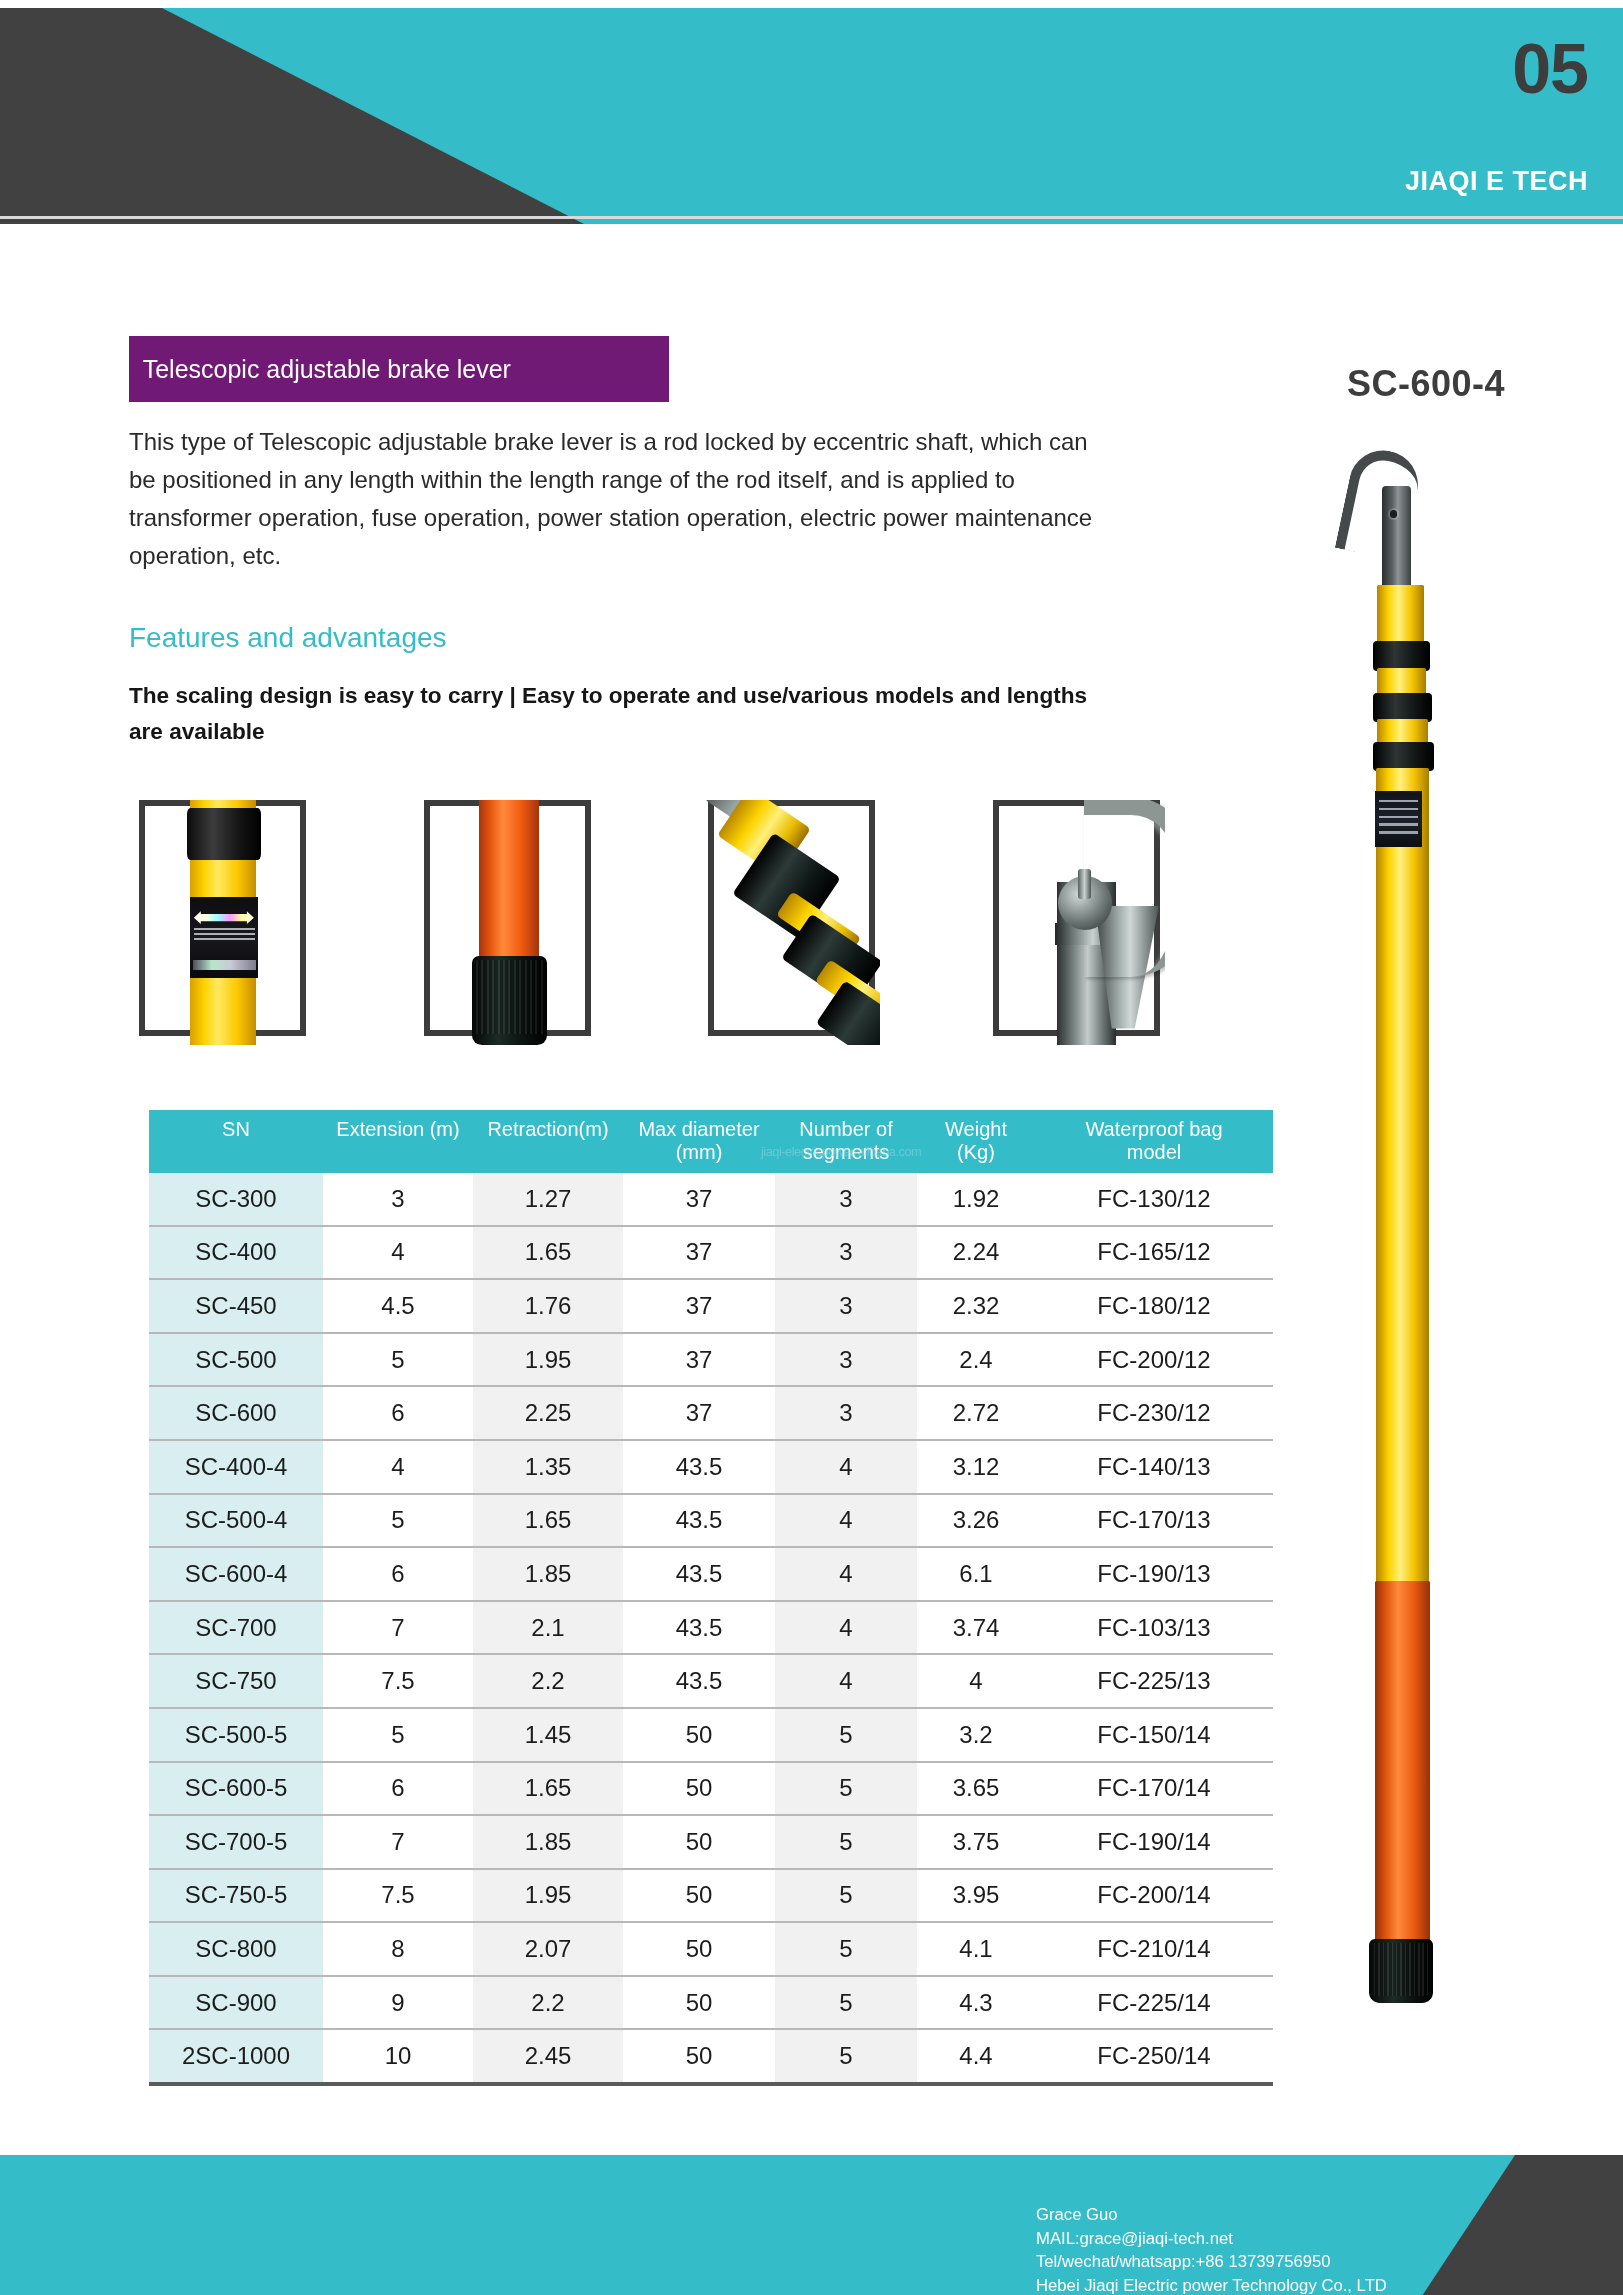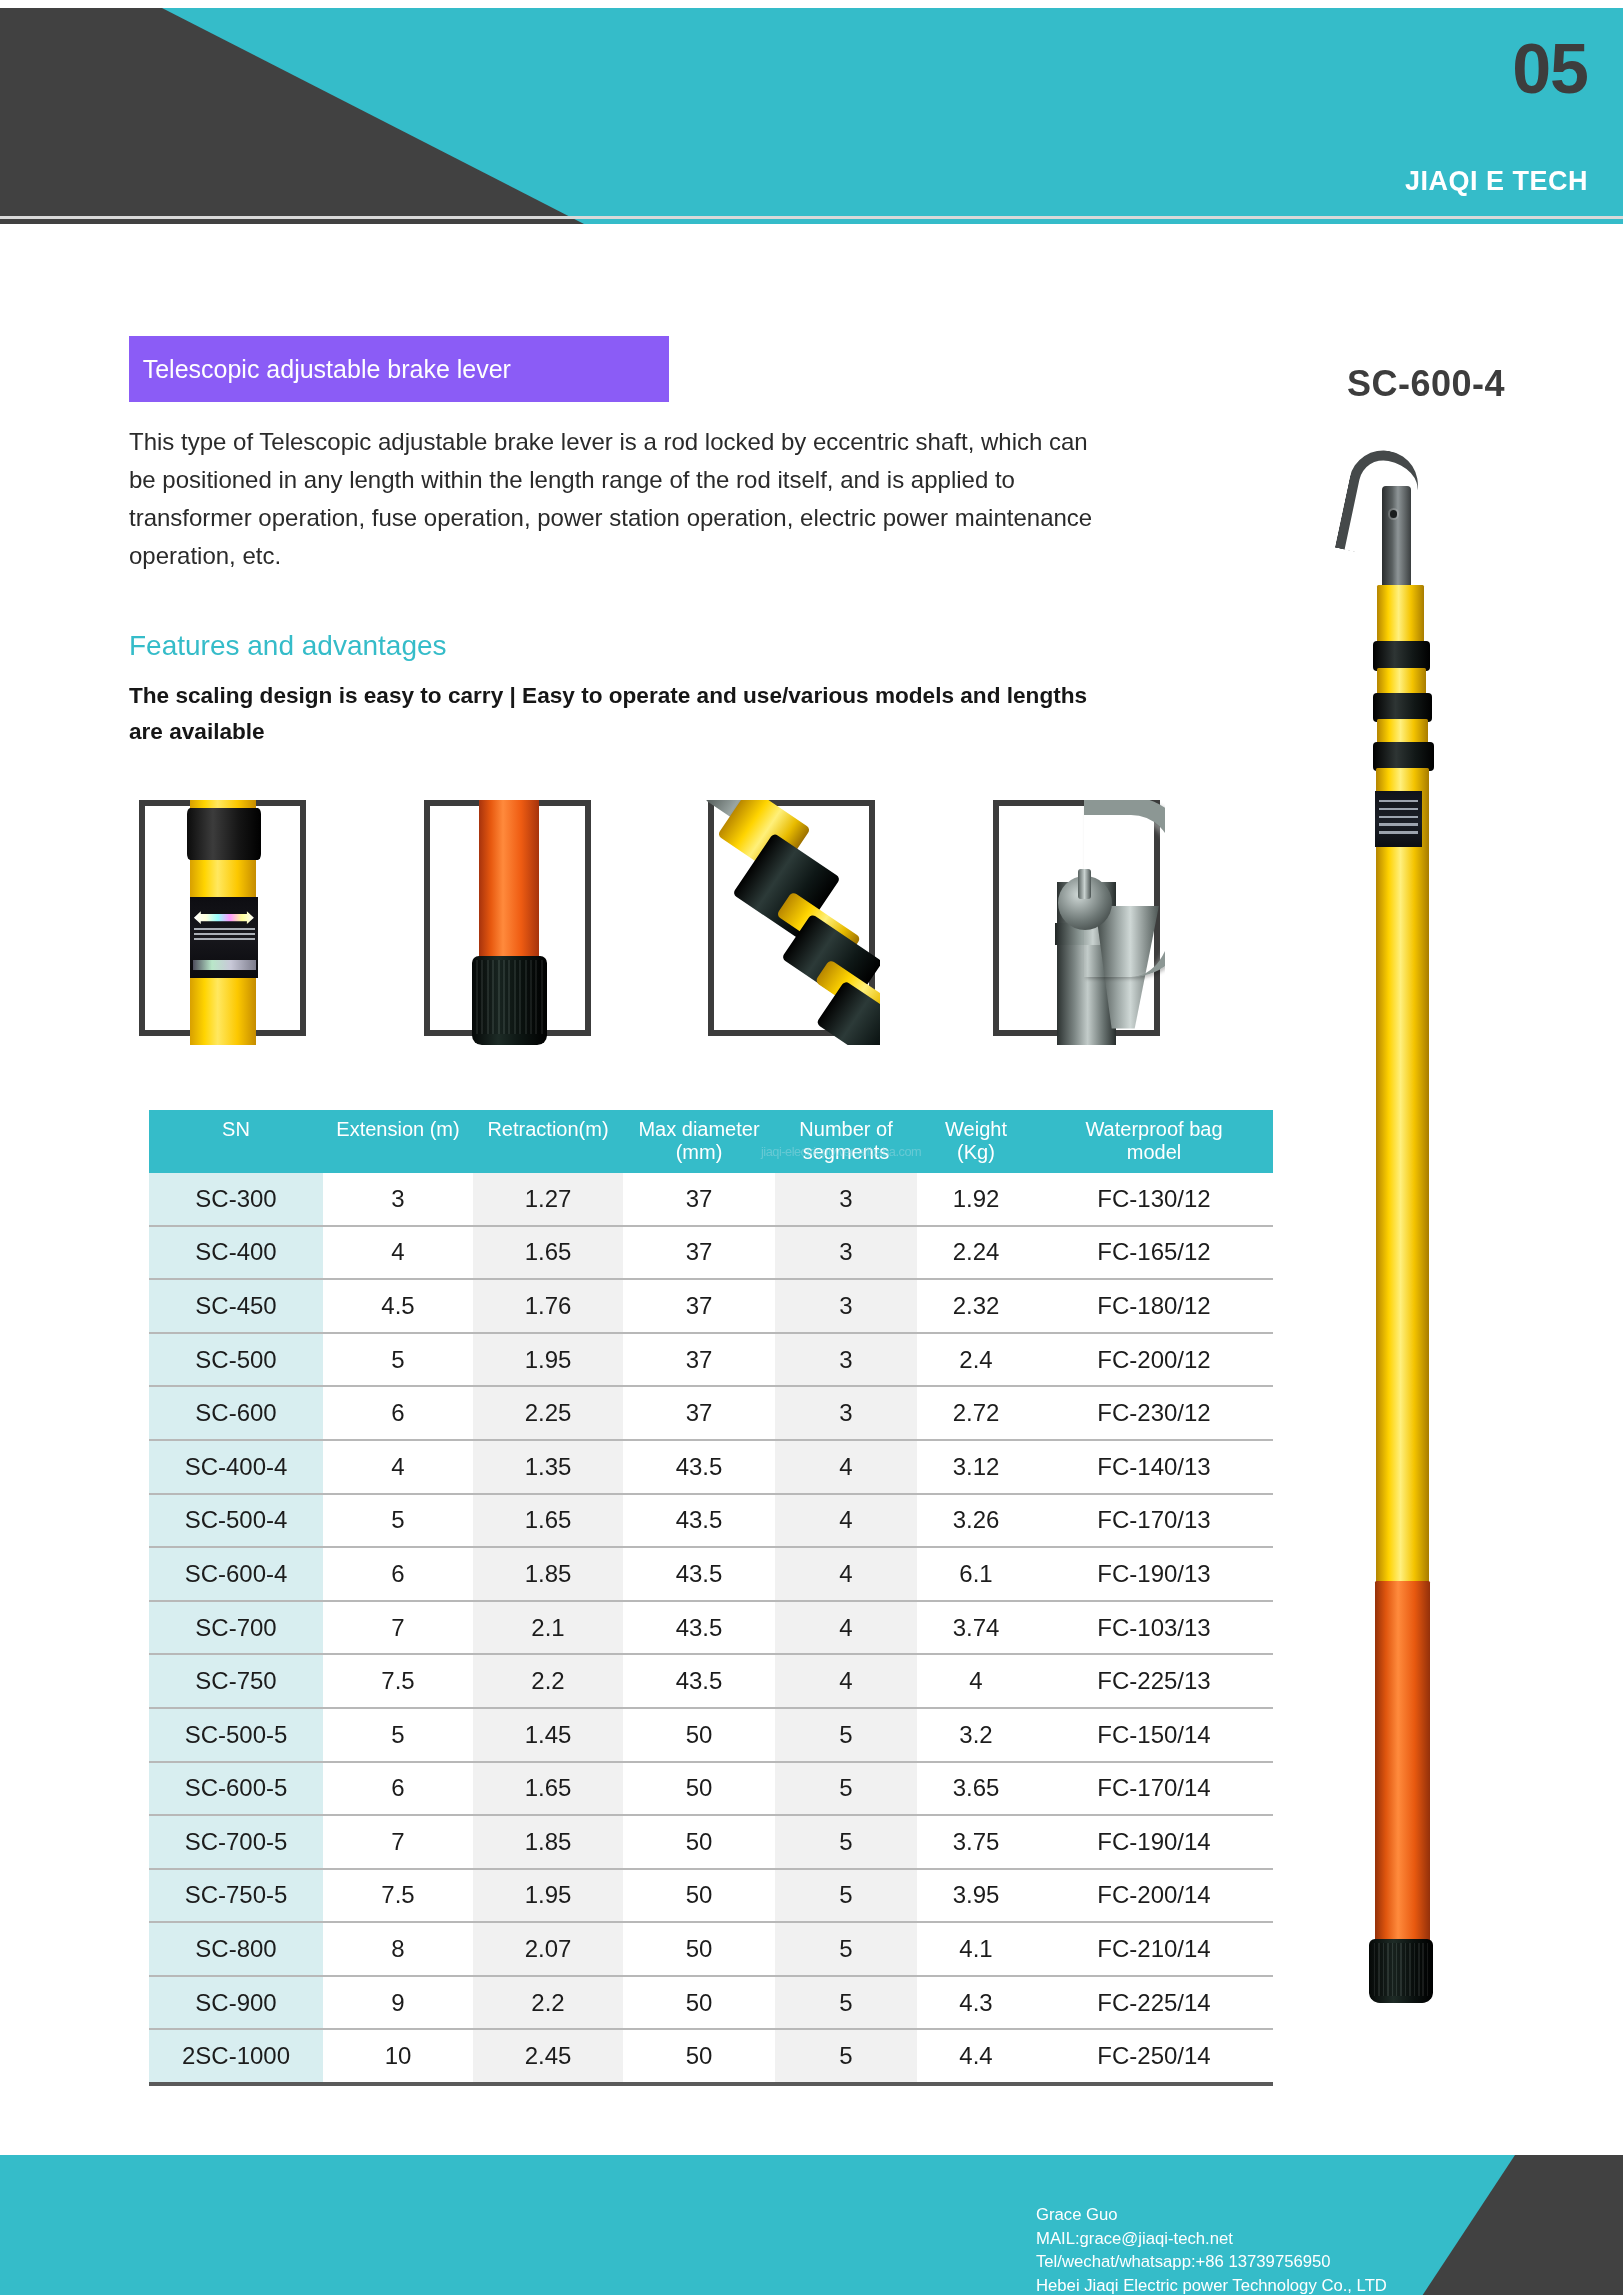--- a/index.html
+++ b/index.html
@@ -25,33 +25,33 @@
   }
   #brand-name{
     position:absolute;right:35px;top:160px;
     font-size:27px;font-weight:bold;color:#ffffff;letter-spacing:0.5px;
     line-height:1;
   }
 
   
   #title-band{
     position:absolute;left:129px;top:336px;width:540px;height:66px;
-    background:#8b5cf6;
+    background:#701a75;
   }
   #title-band .lbl{
     position:absolute;left:13.7px;top:50%;transform:translateY(-50%);
     font-size:25px;color:#fff;font-weight:normal;white-space:nowrap;
   }
   #intro-text{
     position:absolute;left:129px;top:423px;width:982px;
     font-size:24px;line-height:1.58;color:#2a2a2a;
   }
   #features-heading{
     position:absolute;left:129px;top:624px;
-    font-size:28px;color:#35bcc9;font-weight:normal;line-height:1;margin-top:8px;
+    font-size:28px;color:#35bcc9;font-weight:normal;line-height:1;
   }
   #features-text{
     position:absolute;left:129px;top:678px;width:982px;
     font-size:22.6px;line-height:1.58;color:#161616;font-weight:bold;
   }
 
   
   #thumbs{position:absolute;left:129px;top:780px;width:1139px;height:275px;}
   .thumb{position:absolute;top:19.6px;width:182px;height:245px;}
   .thumb .frame{

